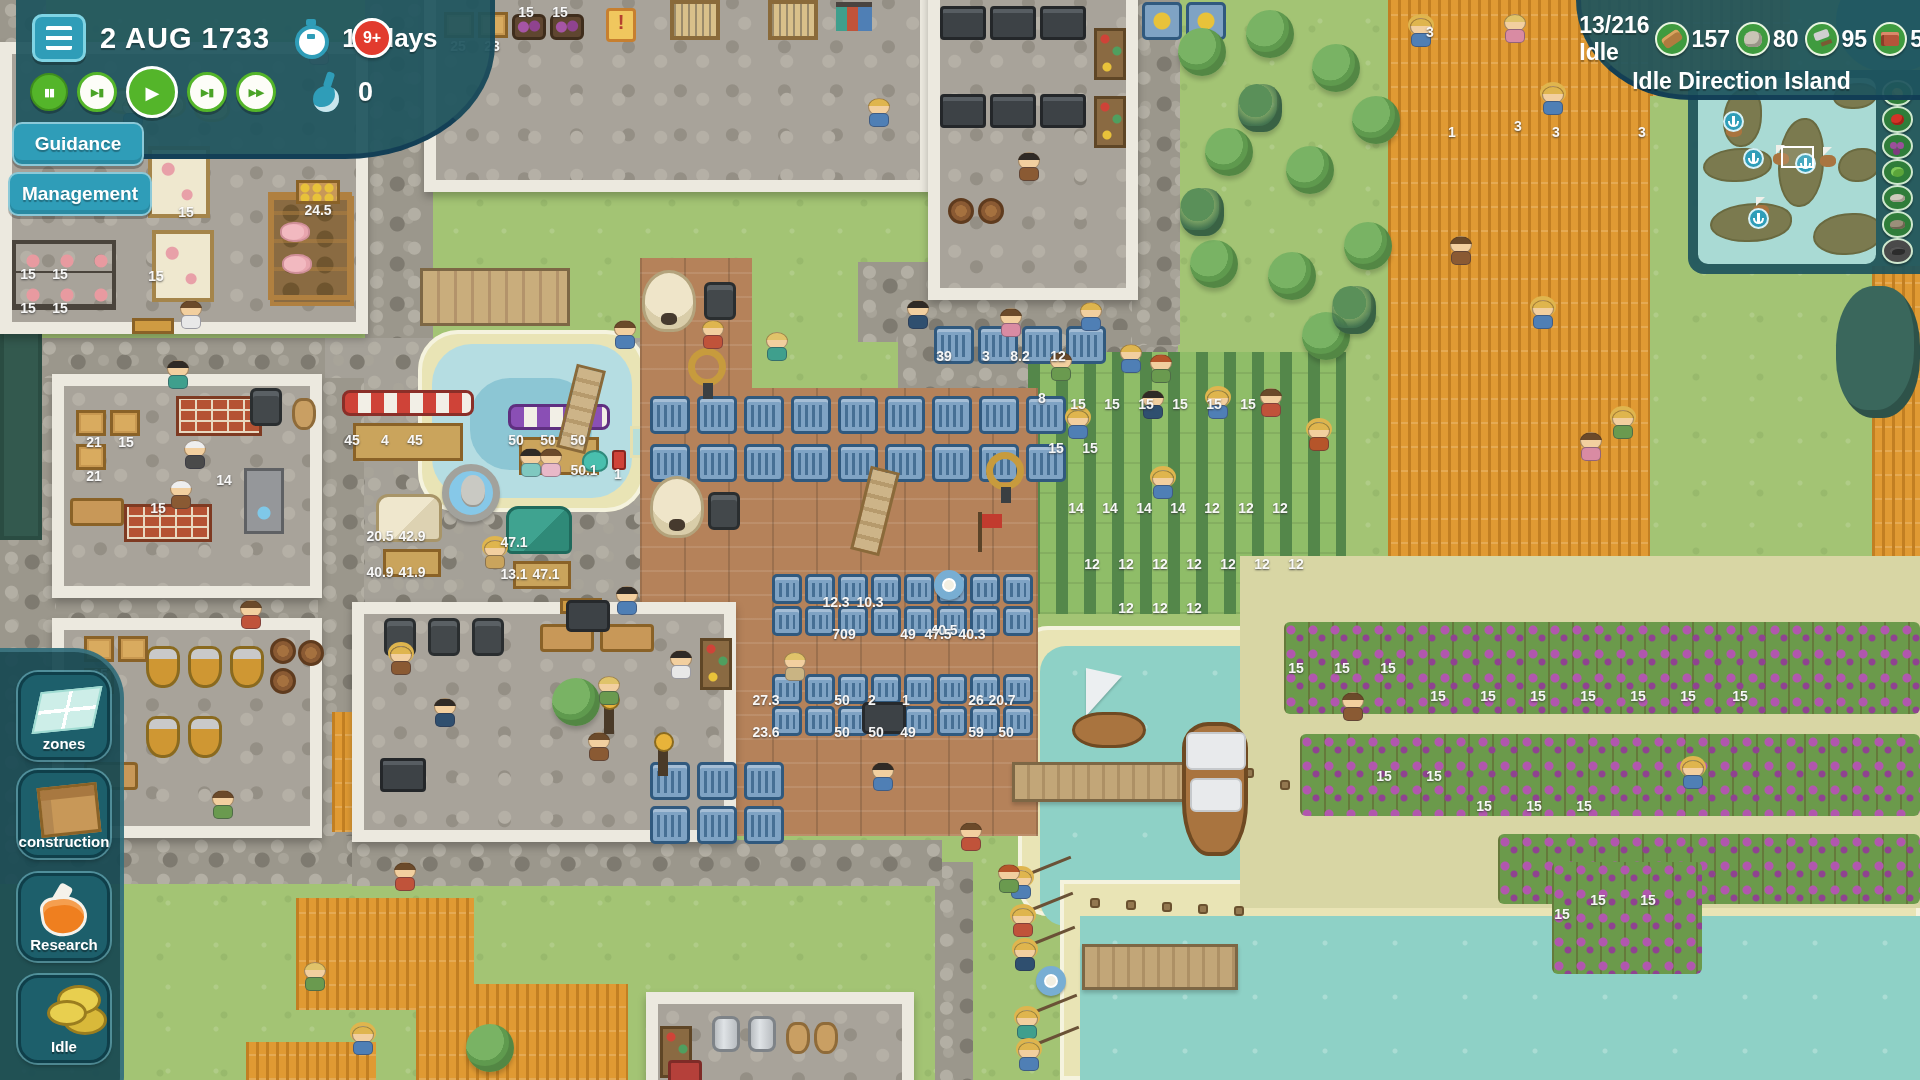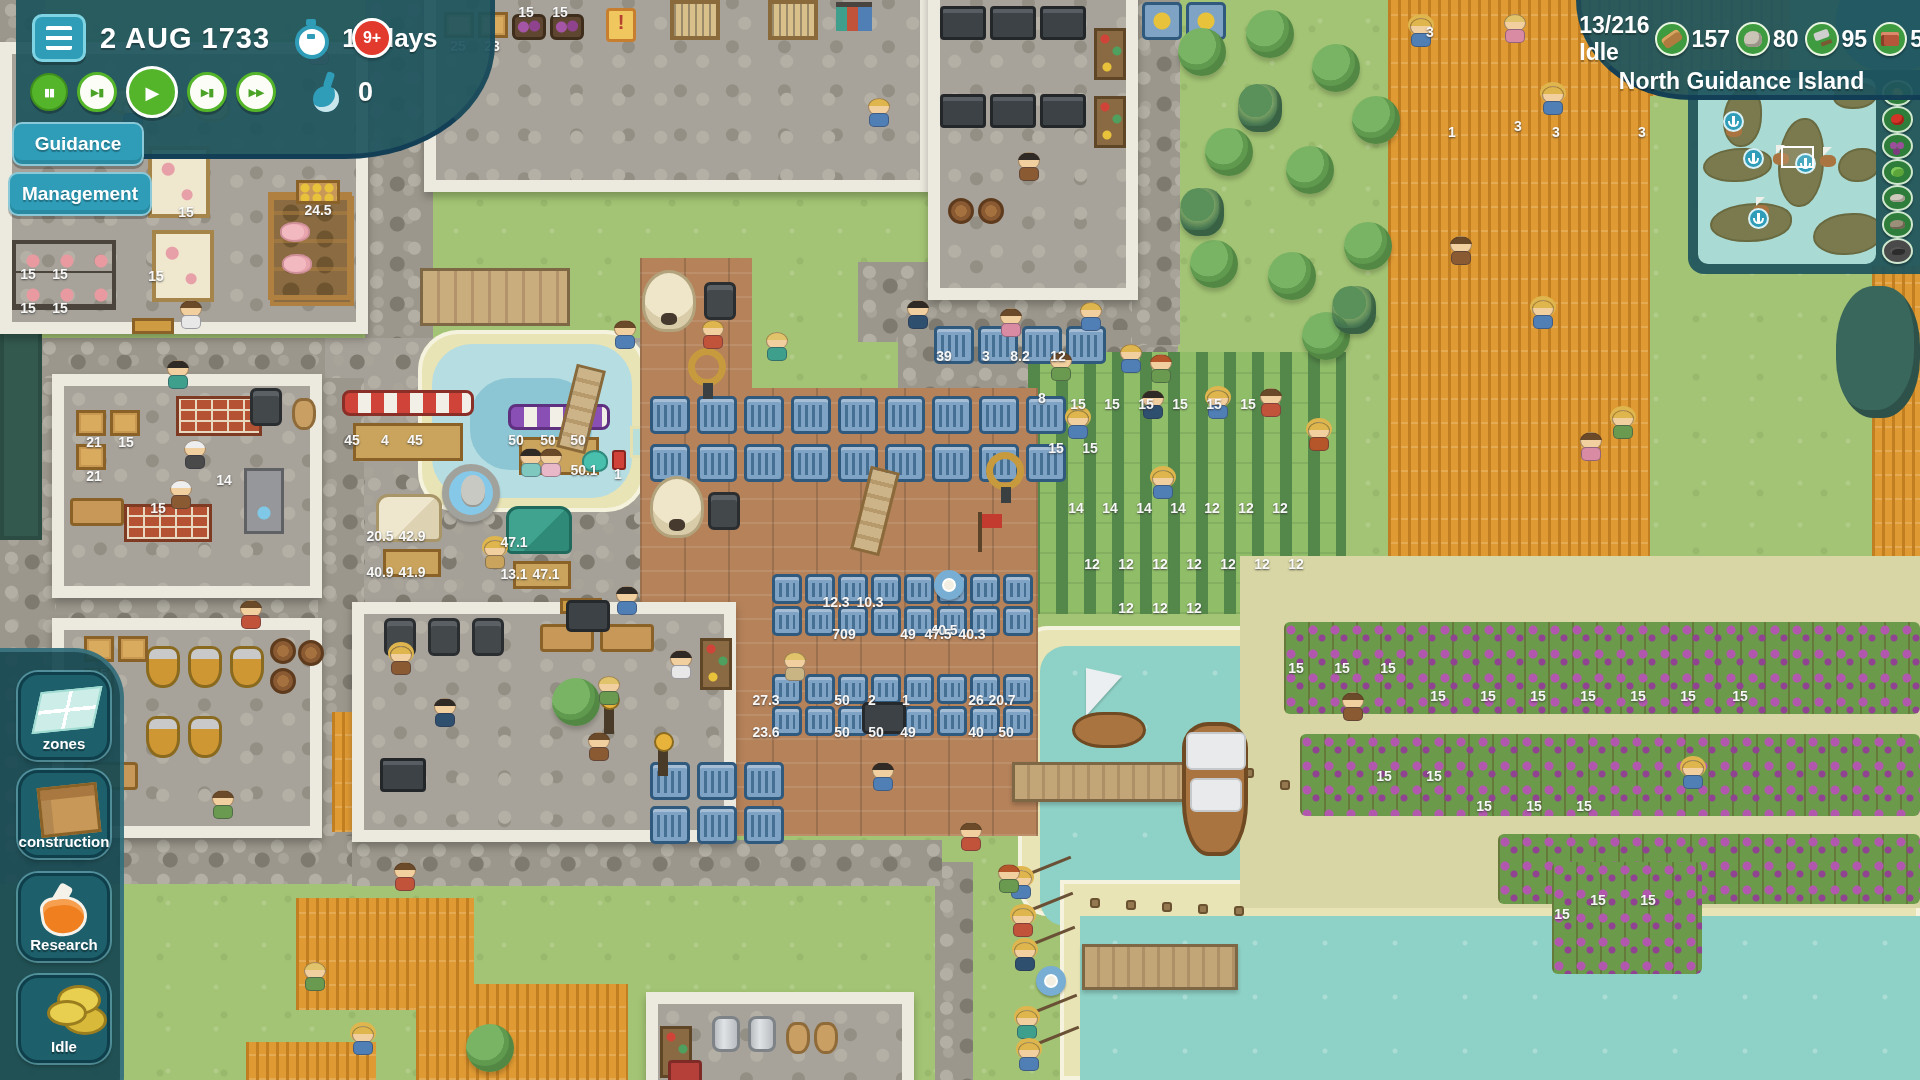--- a/index.html
+++ b/index.html
@@ -532,21 +532,21 @@
       <div class="lbl" style="left: 766px; top: 692px;">27.3</div>
       <div class="lbl" style="left: 842px; top: 692px;">50</div>
       <div class="lbl" style="left: 872px; top: 692px;">2</div>
       <div class="lbl" style="left: 906px; top: 692px;">1</div>
       <div class="lbl" style="left: 976px; top: 692px;">26</div>
       <div class="lbl" style="left: 1002px; top: 692px;">20.7</div>
       <div class="lbl" style="left: 766px; top: 724px;">23.6</div>
       <div class="lbl" style="left: 842px; top: 724px;">50</div>
       <div class="lbl" style="left: 876px; top: 724px;">50</div>
       <div class="lbl" style="left: 908px; top: 724px;">49</div>
-      <div class="lbl" style="left: 976px; top: 724px;">40</div>
+      <div class="lbl" style="left: 976px; top: 724px;">59</div>
       <div class="lbl" style="left: 1006px; top: 724px;">50</div>
       <div class="lbl" style="left: 1042px; top: 390px;">8</div>
       <div class="lbl" style="left: 1078px; top: 396px;">15</div>
       <div class="lbl" style="left: 1112px; top: 396px;">15</div>
       <div class="lbl" style="left: 1146px; top: 396px;">15</div>
       <div class="lbl" style="left: 1180px; top: 396px;">15</div>
       <div class="lbl" style="left: 1214px; top: 396px;">15</div>
       <div class="lbl" style="left: 1248px; top: 396px;">15</div>
       <div class="lbl" style="left: 1056px; top: 440px;">15</div>
       <div class="lbl" style="left: 1090px; top: 440px;">15</div>
@@ -631,21 +631,21 @@
           <div class="chip">
             <div class="ic tools"></div>
             <span>95</span>
           </div>
           <div class="chip">
             <div class="ic bricks"></div>
             <span>55</span>
           </div>
         </span>
     </div>
-    <div class="tr-line2 hudtxt">North Guidance Island</div>
+    <div class="tr-line2 hudtxt">Idle Direction Island</div>
   </div>
 
   <div class="minimap">
     <div class="mm-map" id="mm-map">
         <div class="island" style="left: 25px; top: 10px; width: 35px; height: 55px;"></div>
         <div class="island" style="left: 5px; top: 70px; width: 65px; height: 30px;"></div>
         <div class="island" style="left: 80px; top: 40px; width: 42px; height: 85px;"></div>
         <div class="island" style="left: 135px; top: 5px; width: 40px; height: 22px;"></div>
         <div class="island" style="left: 140px; top: 70px; width: 38px; height: 30px;"></div>
         <div class="island" style="left: 12px; top: 125px; width: 78px; height: 35px;"></div>

